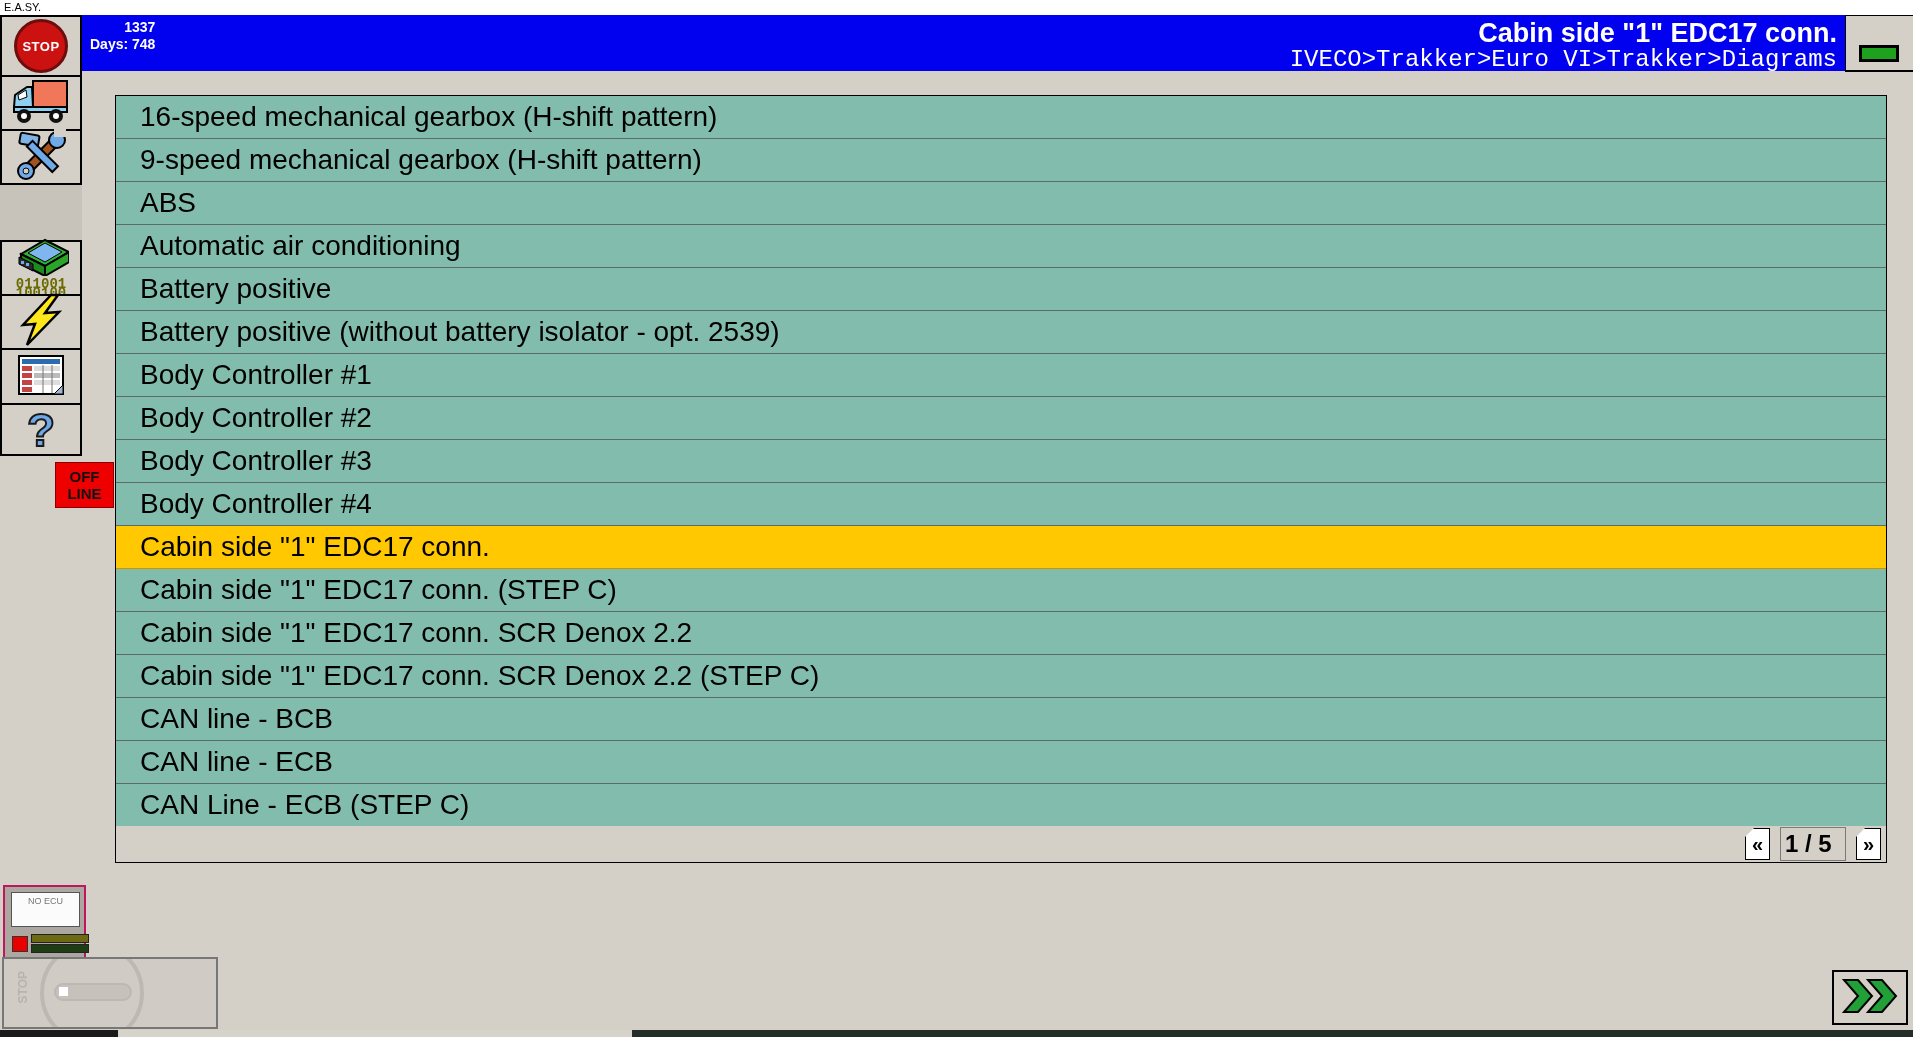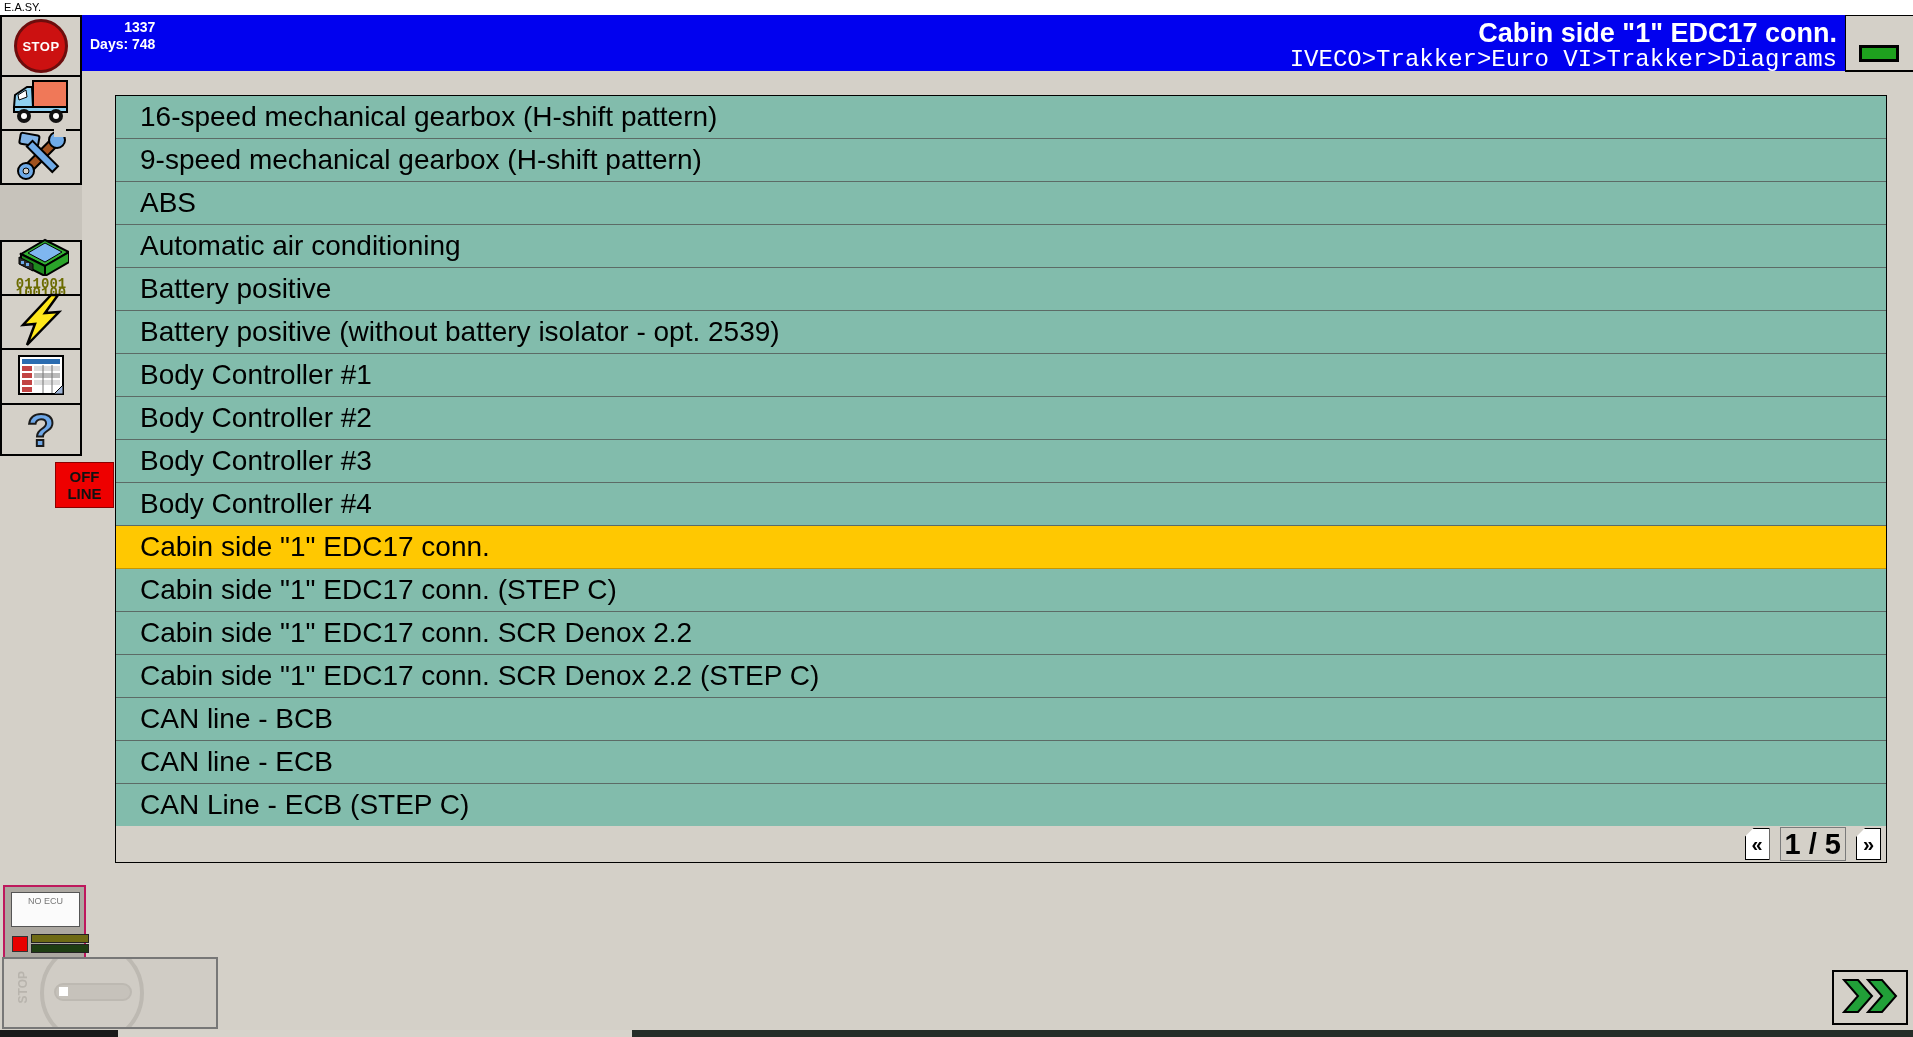--- a/index.html
+++ b/index.html
@@ -84,21 +84,21 @@
     padding-right:5px;
   }
   .page-icon {
     width:25px; height:32px; background:#fff; border:1px solid #000;
     clip-path:polygon(9px 0, 100% 0, 100% 100%, 0 100%, 0 9px);
     font-size:20px; font-weight:bold; text-align:center; line-height:30px;
     cursor:pointer;
   }
   .page-count {
     min-width:66px; height:34px; border:1px solid #7a7a7a;
-    font-size:29px; font-weight:bold; line-height:32px; text-align:left; padding:0 4px;
+    font-size:24px; font-weight:bold; line-height:32px; text-align:left; padding:0 4px;
   }
   
   .noecu-panel {
     position:absolute; left:3px; top:885px; width:83px; height:87px;
     background:#ACA8A1; border:2px solid #be185d;
   }
   .noecu-screen {
     position:absolute; left:6px; top:5px; width:69px; height:35px;
     background:#FBFBFB; border:1px solid #555;
     font-size:9px; color:#777; text-align:center; padding-top:3px;

